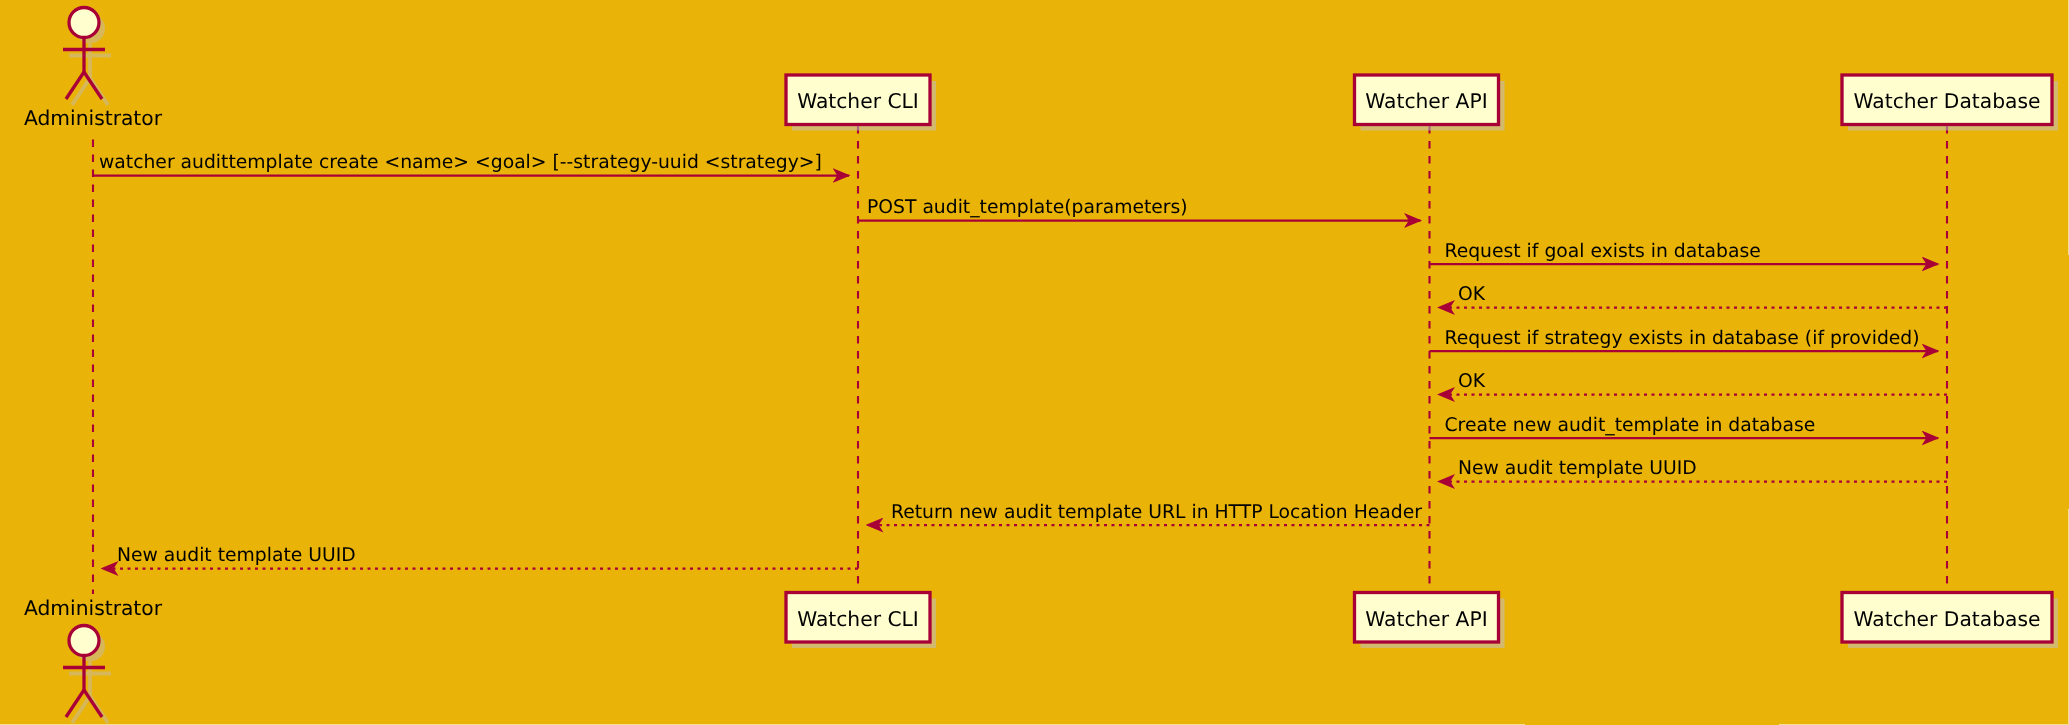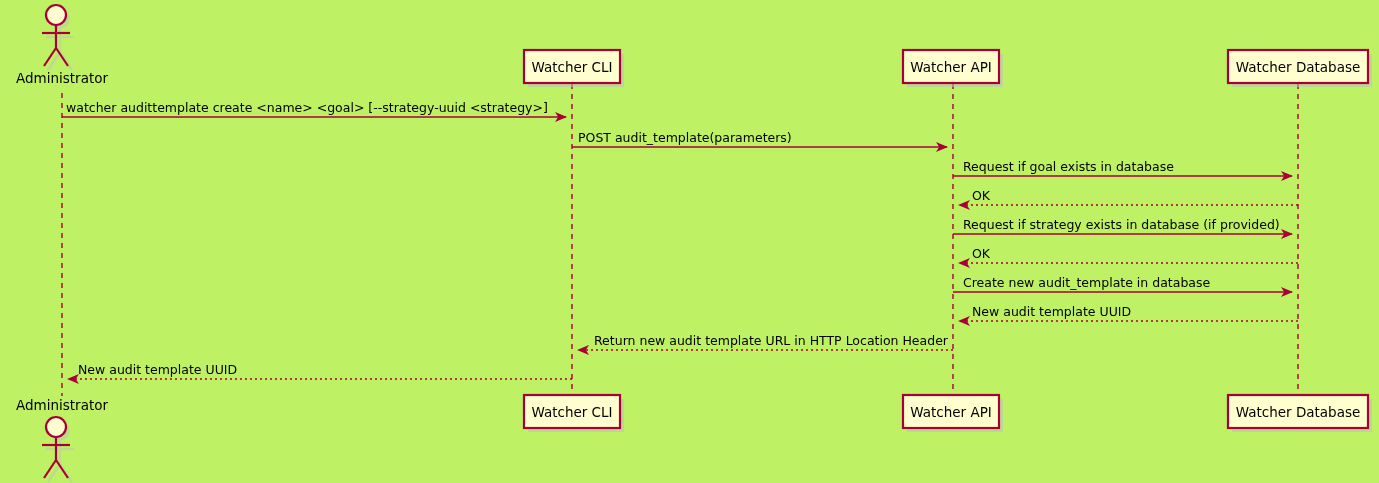--- a/index.html
+++ b/index.html
@@ -8,21 +8,21 @@
     padding: 0;
     background: #FFFFFF;
   }
   body {
     font-family: "DejaVu Sans", sans-serif;
   }
   #diagram {
     position: relative;
     width: 1379px;
     height: 483px;
-    background: #bef264;
+    background: #eab308;
     overflow: hidden;
   }
   #diagram svg {
     position: absolute;
     top: 0;
     left: 0;
     width: 1379px;
     height: 483px;
   }
   .msg-label {

